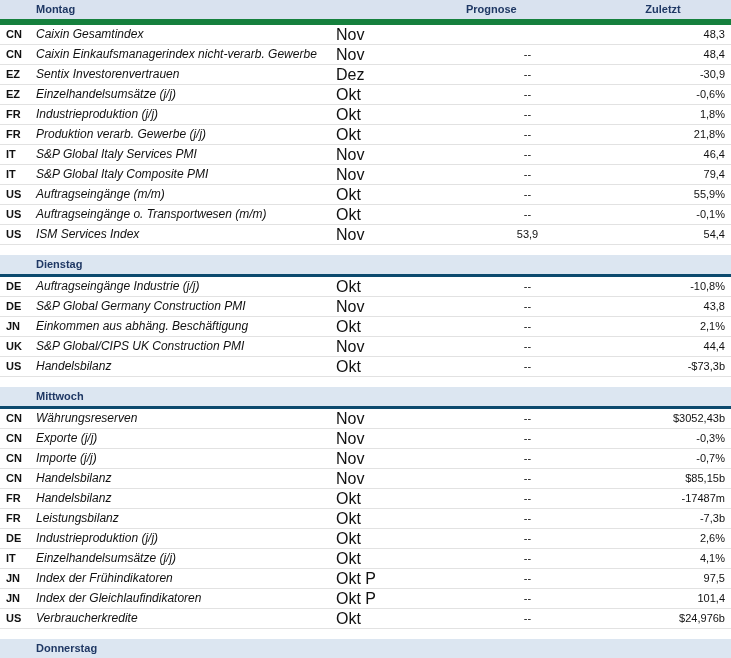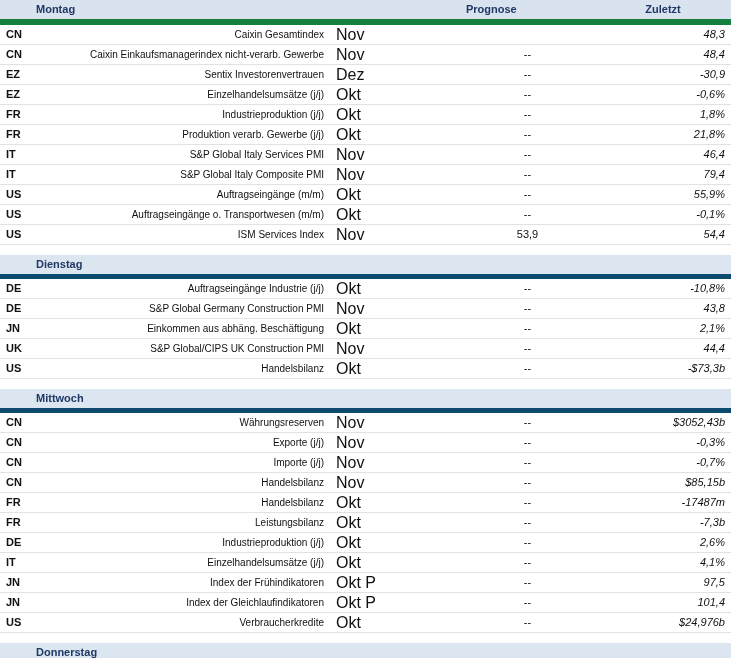--- a/index.html
+++ b/index.html
@@ -40,21 +40,21 @@
   tr.header-row td.h-period { text-align: left; }
   tr.header-row td.h-fc { text-align: left; }
   tr.header-row td.h-last { text-align: center; }
 
   
   tr.day-row td {
     background: #dce6f1;
     color: #1f3864;
     font-weight: bold;
     padding: 3px 6px 4px 6px;
-    border-bottom: 5px solid #0c4a6e;
+    border-bottom: 3px solid #0c4a6e;
     font-size: 11px;
     text-align: left;
     margin-left: 40px;
   }
 
   
   tr.data-row td {
     padding: 2px 6px 2px 6px;
     border-bottom: 1px solid #e2e2e2;
     line-height: 13px;
@@ -64,40 +64,40 @@
     text-overflow: ellipsis;
   }
   td.country {
     font-weight: bold;
     text-align: left;
     padding-left: 8px;
     font-size: 11px;
     color: #111111;
   }
   td.event {
-    text-align: right;
-    font-size: 10px;
-    color: #111111;
+    text-align: left;
+    font-size: 12px;
+    color: #111111;
+    font-style: italic;
   }
   td.period {
     text-align: left;
     font-size: 16px;
     color: #111111;
   }
   td.forecast {
     text-align: center;
     font-size: 11px;
     color: #111111;
   }
   td.last {
     text-align: right;
     padding-right: 42px;
     font-size: 11px;
     color: #111111;
-    font-style: italic;
   }
 
   
   tr.spacer-row td {
     height: 10px;
     border: none;
     background: #ffffff;
     padding: 0;
   }
 </style>

